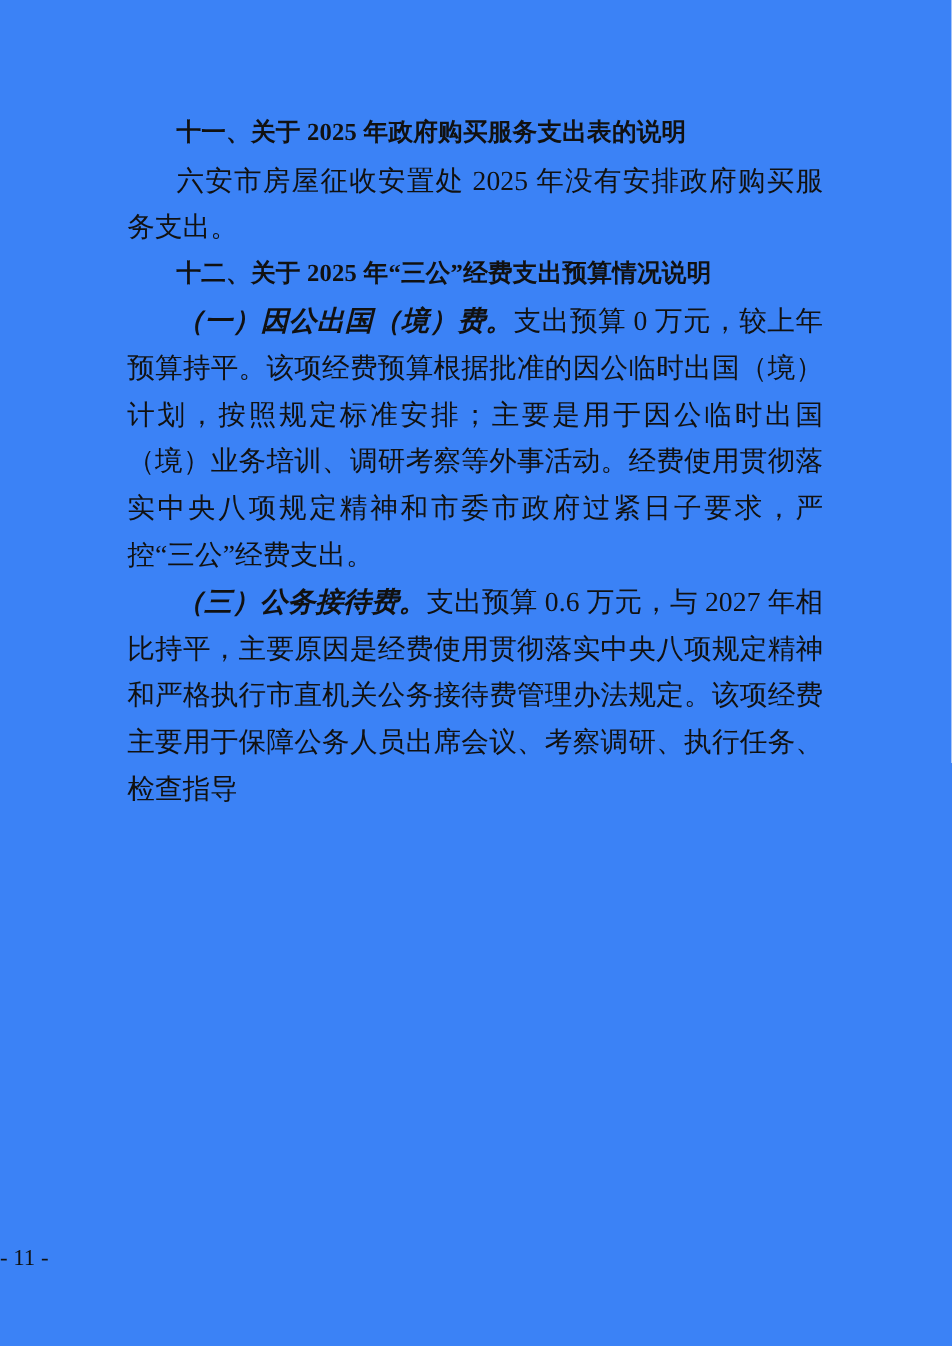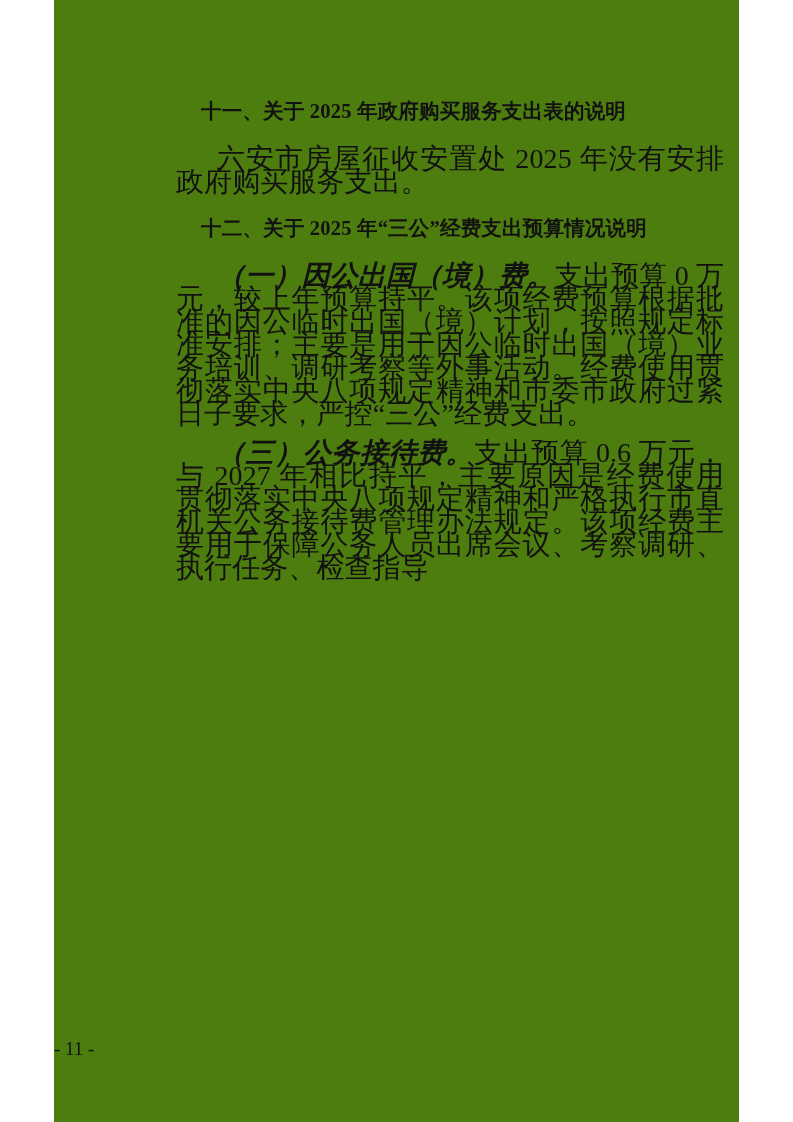--- a/index.html
+++ b/index.html
@@ -2,23 +2,23 @@
 <html><head>
 <meta charset="utf-8">
 <style>
   html, body {
     margin: 0;
     padding: 0;
     background: #ffffff;
   }
   .page {
     position: relative;
-    width: 685px;
+    width: 793px;
     height: 1122px;
-    background: #4d7c0f;
+    background: #3b82f6;
     margin: 0 auto;
     overflow: hidden;
     font-family: "Liberation Serif", "DejaVu Serif", serif;
     color: #111111;
   }
   .content {
     position: absolute;
     left: 106px;
     top: 92px;
     width: 580px;
@@ -26,26 +26,26 @@
   .doc-h {
     font-weight: bold;
     font-size: 20.5px;
     line-height: 39px;
     text-indent: 41px;
     letter-spacing: 0.2px;
     margin: 0 0 0 0;
     white-space: nowrap;
   }
   .doc-p {
-    font-size: 28px;
-    line-height: 23px;
+    font-size: 23px;
+    line-height: 39px;
     text-indent: 41px;
     text-align: justify;
     text-justify: inter-ideograph;
-    margin: 16px;
+    margin: 0;
     letter-spacing: 0.1px;
   }
   .doc-p.tight {
     letter-spacing: 0;
   }
   .doc-p b {
     font-weight: bold;
     font-style: italic;
   }
   .page-num {

